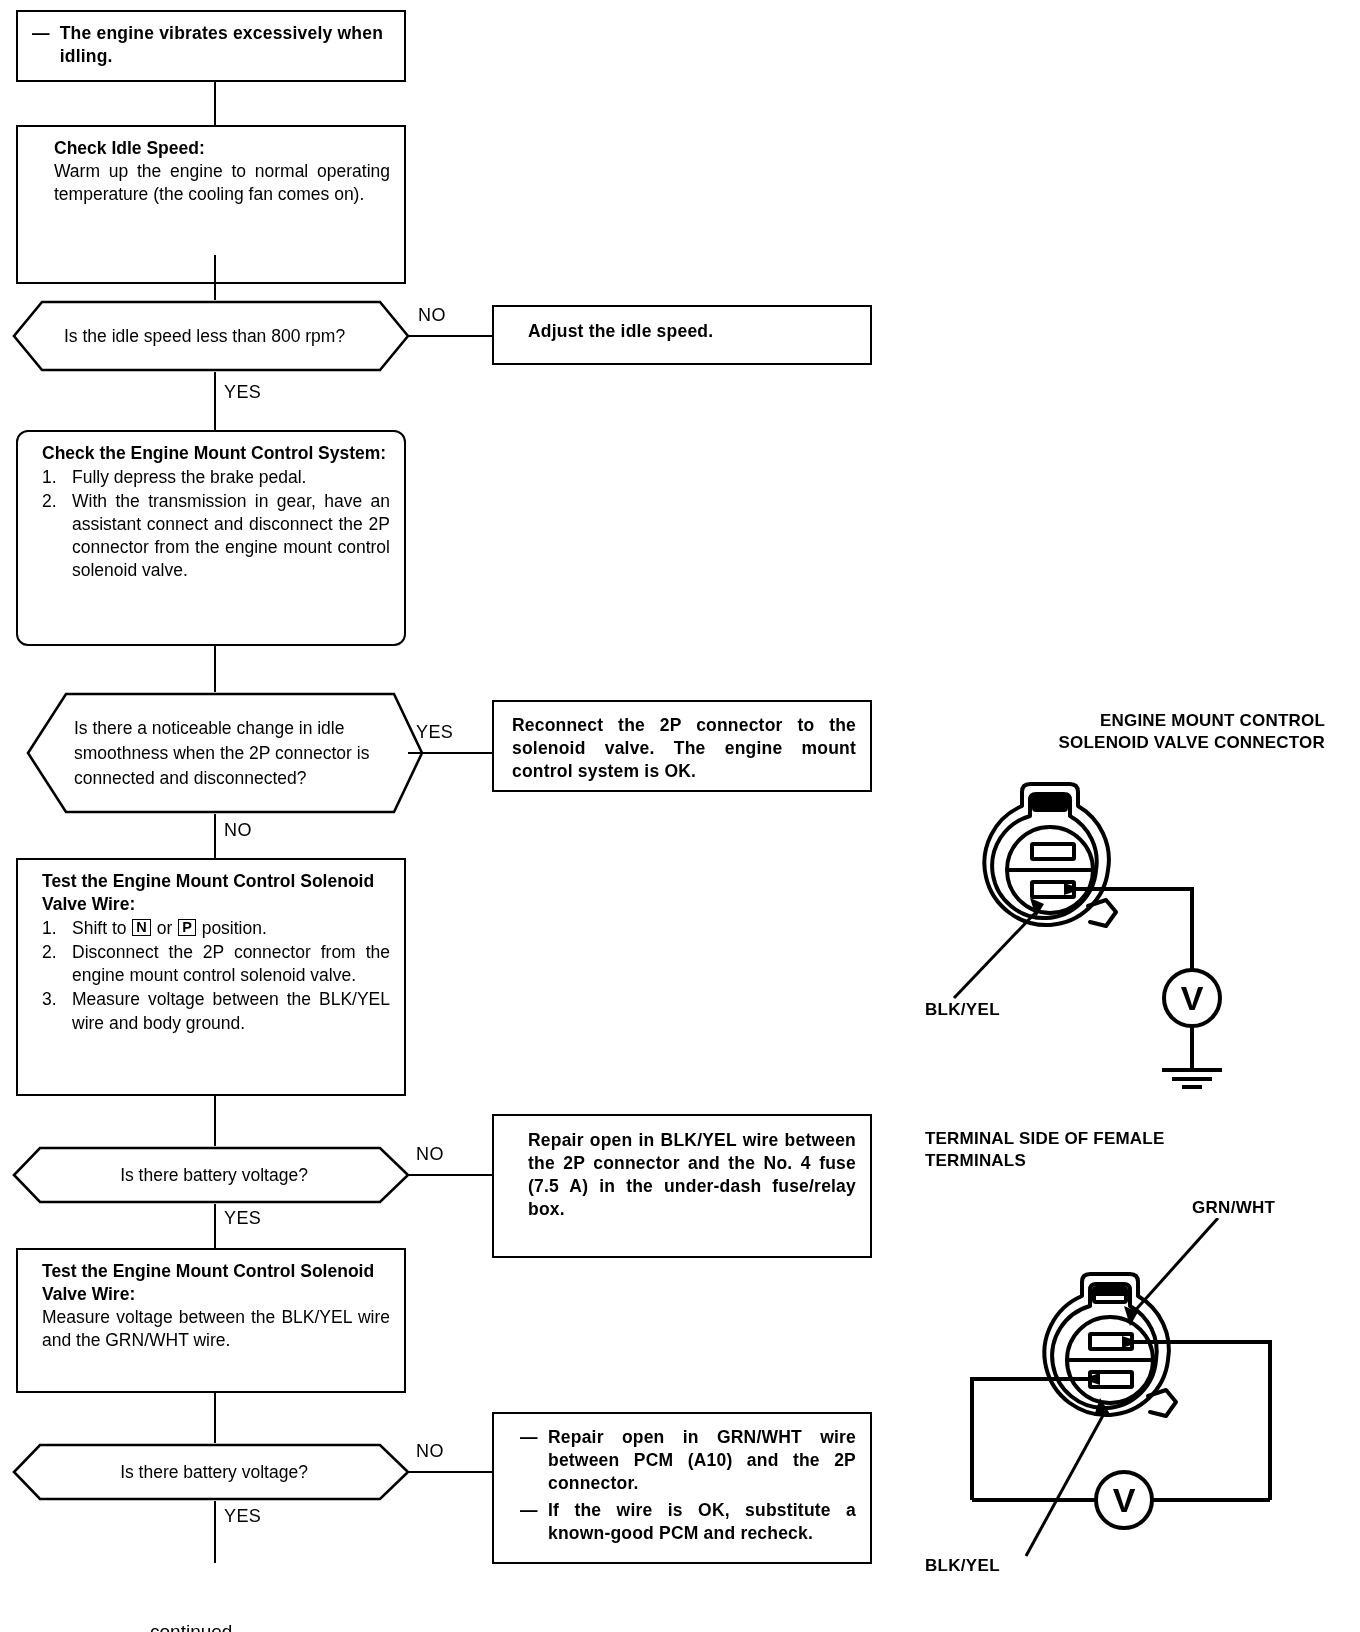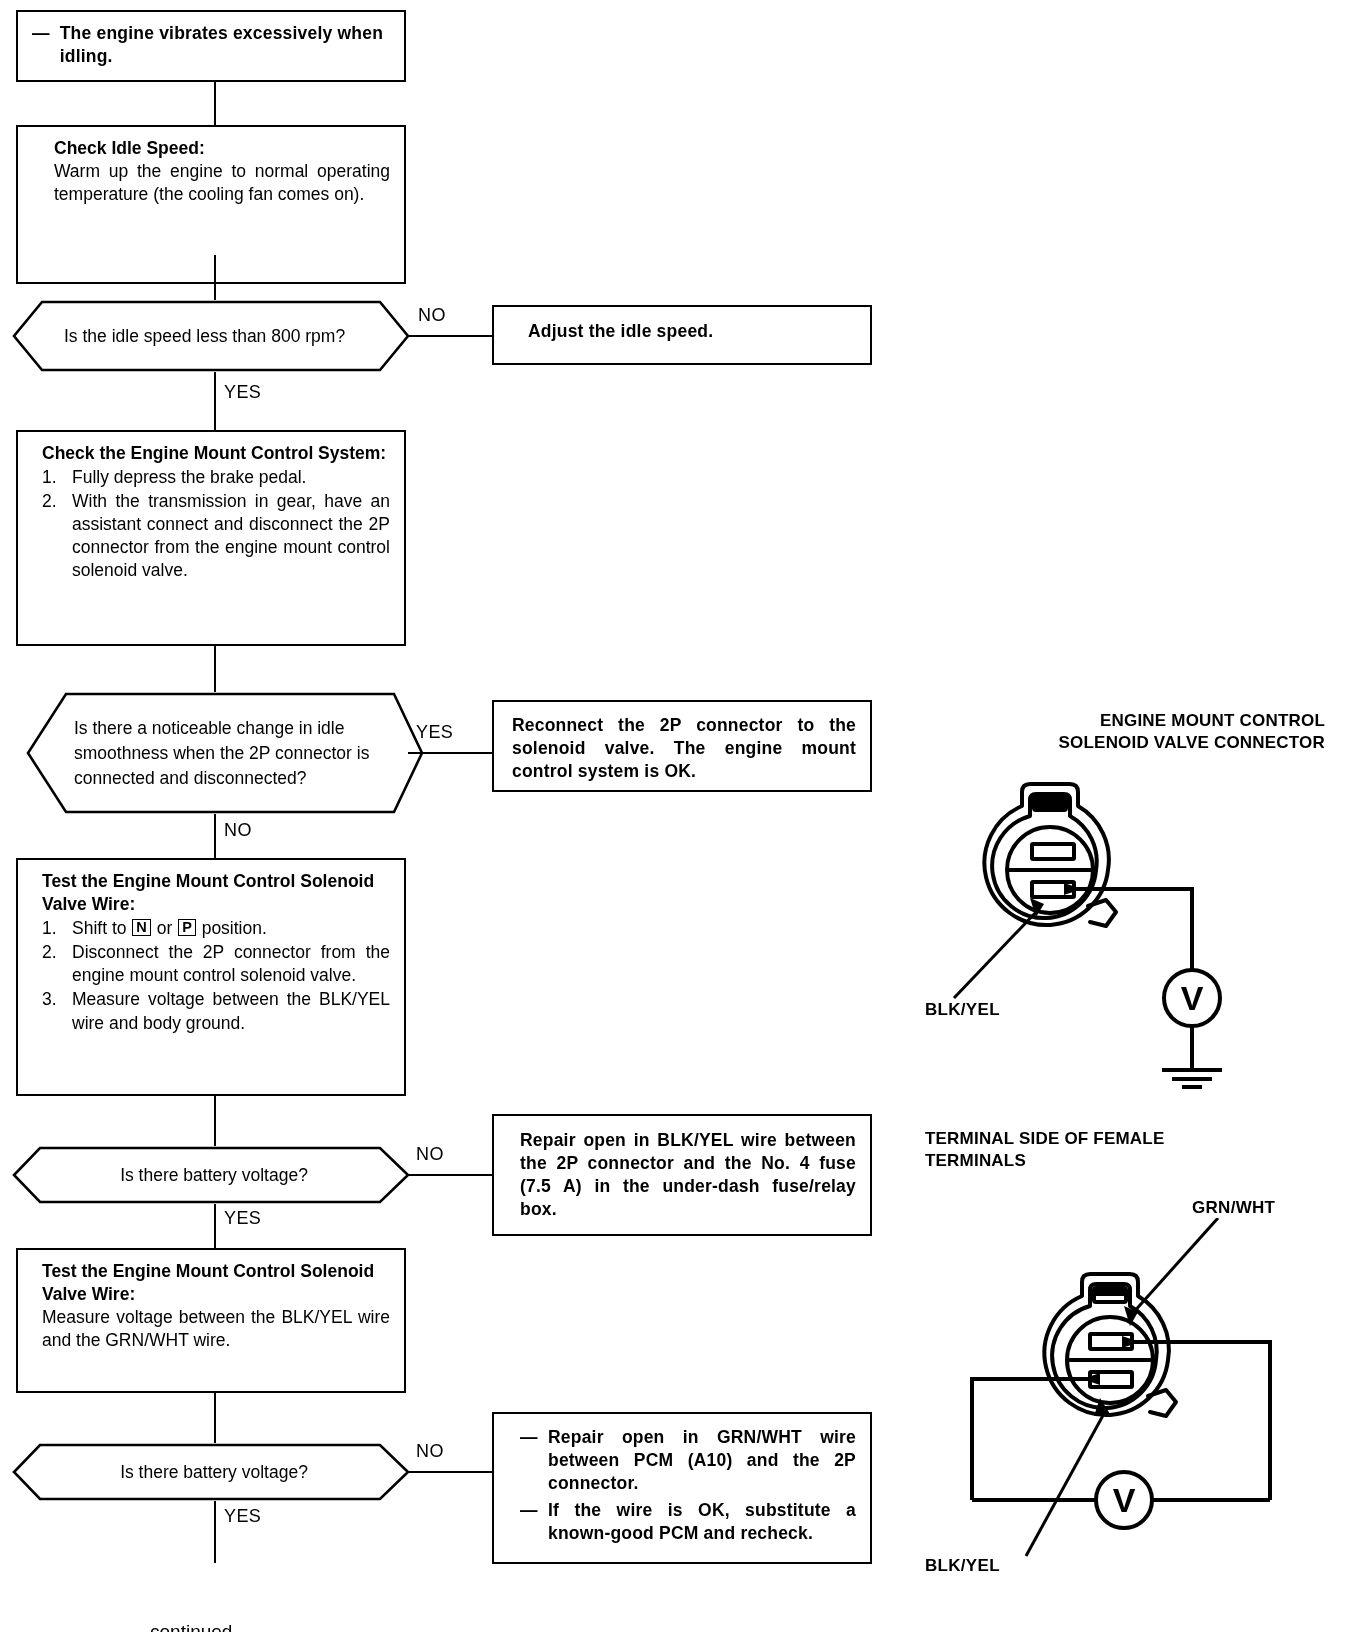--- a/index.html
+++ b/index.html
@@ -152,21 +152,21 @@
   <div class="hline" style="left:408px; top:335px; width:84px;"></div>
   <div class="edgelabel" style="left:418px; top:305px;">NO</div>
 
   <div class="node bold" style="left:492px; top:305px; width:380px; height:60px; padding-left:34px; padding-top:13px;">
     <span>Adjust the idle speed.</span>
   </div>
 
   <div class="vline" style="left:214px; top:372px; height:58px;"></div>
   <div class="edgelabel" style="left:224px; top:382px;">YES</div>
 
-  <div class="node" style="left:16px; top:430px; width:390px; height:216px; padding-left:24px;">
+  <div class="node" style="left:16px; top:430px; width:390px; height:216px; padding-left:24px;border-radius:12px;">
     <div class="hd">Check the Engine Mount Control System:</div>
     <ol class="steps">
       <li>
         <span class="num">1.</span>
         <span class="just">Fully depress the brake pedal.</span>
       </li>
       <li>
         <span class="num">2.</span>
         <span class="just" style="display:block;">With the transmission in gear, have an assistant connect and disconnect the 2P connector from the engine mount control solenoid valve.</span>
       </li>
@@ -215,21 +215,21 @@
   <div class="hex" style="left:12px; top:1146px; width:398px; height:58px;">
     <svg viewBox="0 0 398 58" preserveAspectRatio="none" aria-hidden="true">
       <polygon points="28,2 368,2 396,29 368,56 28,56 2,29" fill="#fff" stroke="#000" stroke-width="2.6"></polygon>
     </svg>
     <div class="hextext" style="left:52px; right:46px; text-align:center;">Is there battery voltage?</div>
   </div>
 
   <div class="hline" style="left:408px; top:1174px; width:84px;"></div>
   <div class="edgelabel" style="left:416px; top:1144px;">NO</div>
 
-  <div class="node bold" style="left:492px; top:1114px; width:380px; height:122px; padding-left:26px; padding-top:13px;">
+  <div class="node bold" style="left:492px; top:1114px; width:380px; height:144px; padding-left:34px; padding-top:13px;">
     <div class="just">Repair open in BLK/YEL wire between the 2P connector and the No. 4 fuse (7.5 A) in the under-dash fuse/relay box.</div>
   </div>
 
   <div class="vline" style="left:214px; top:1204px; height:44px;"></div>
   <div class="edgelabel" style="left:224px; top:1208px;">YES</div>
 
   <div class="node" style="left:16px; top:1248px; width:390px; height:145px; padding-left:24px;">
     <div class="hd">Test the Engine Mount Control Solenoid Valve Wire:</div>
     <div class="body just">Measure voltage between the BLK/YEL wire and the GRN/WHT wire.</div>
   </div>

